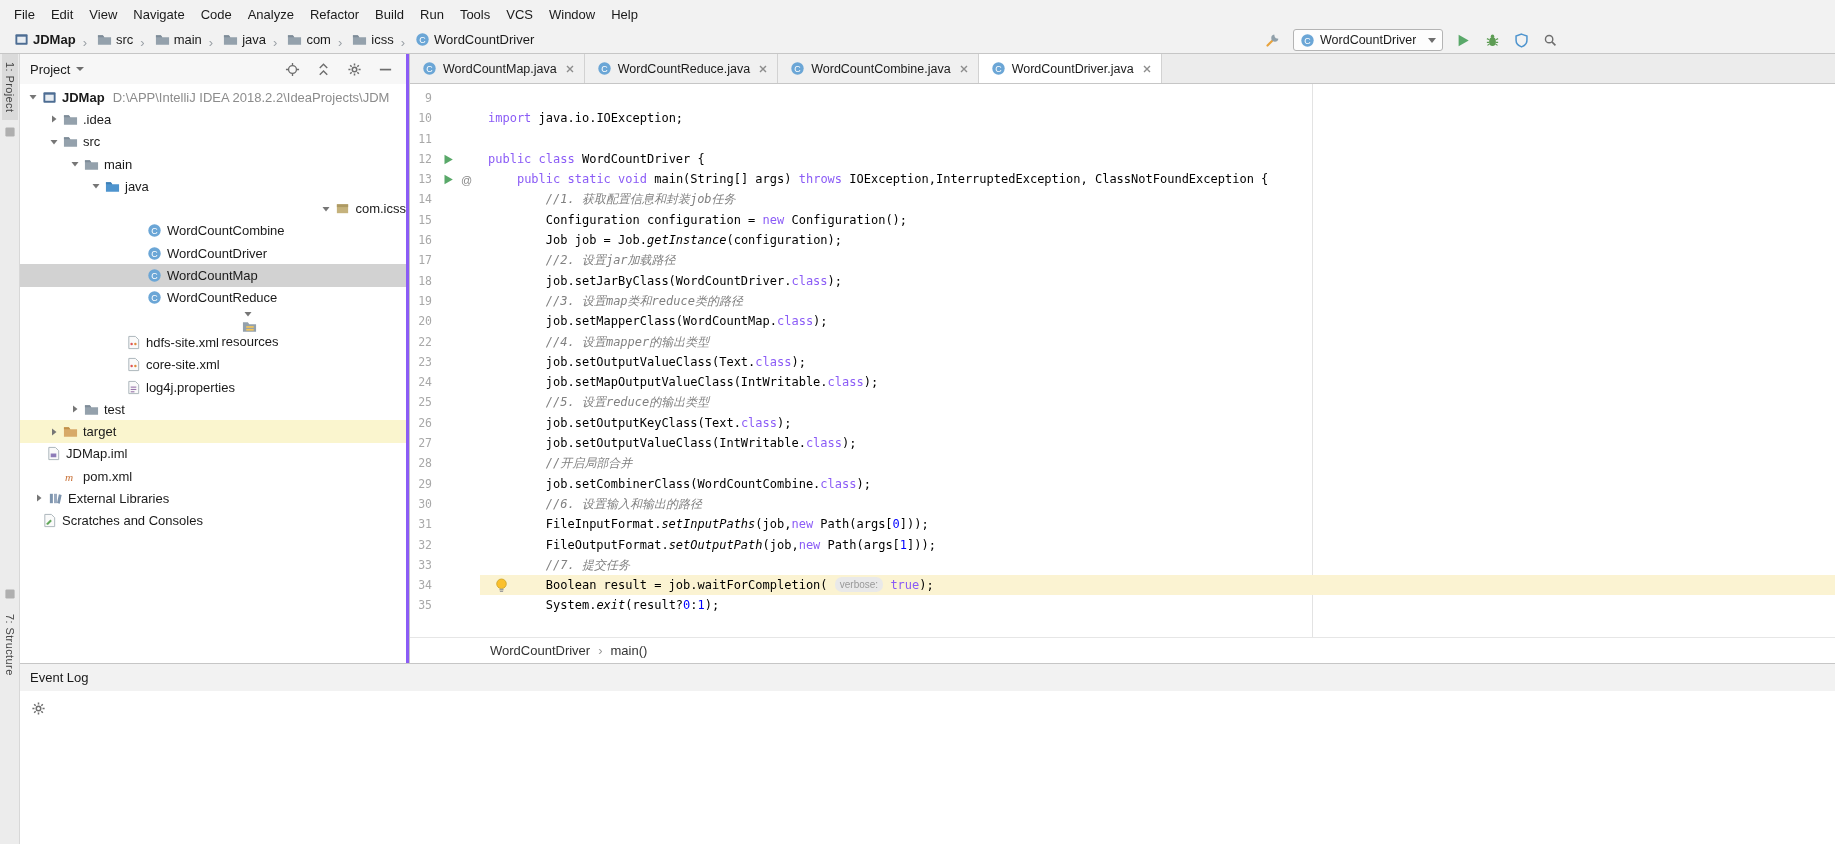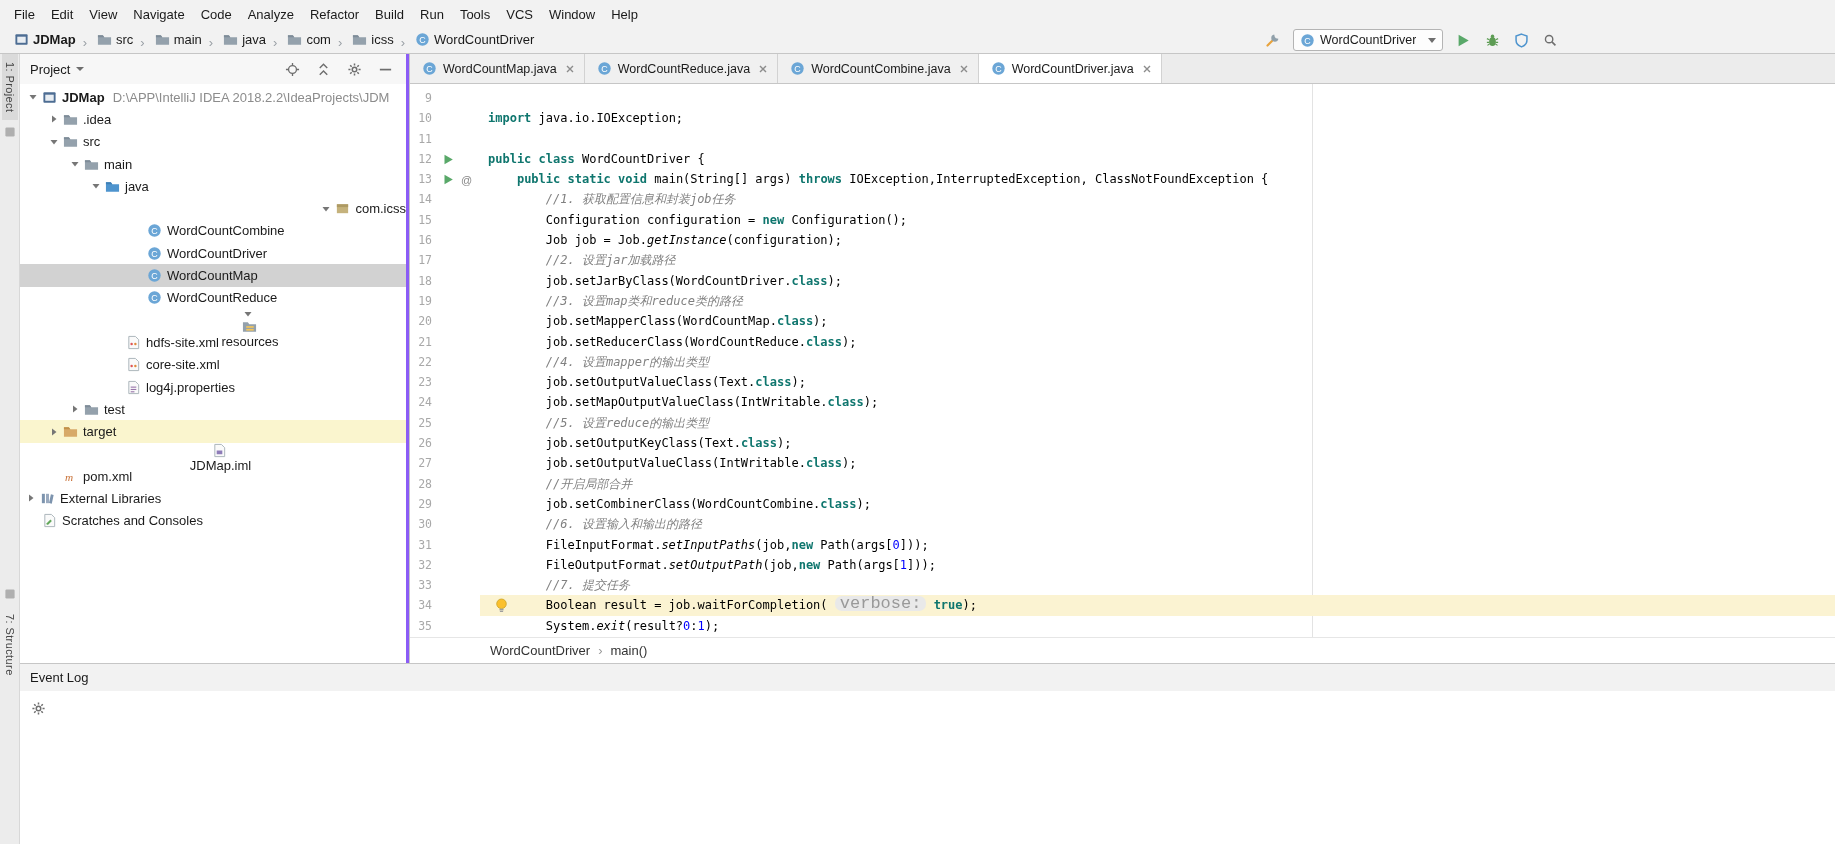--- a/index.html
+++ b/index.html
@@ -50,25 +50,25 @@
   .tab-close{display:inline-flex;margin-left:2px}
   .editor-code{position:relative;height:553px;padding-top:4px;font-family:"DejaVu Sans Mono",monospace;font-size:12px;overflow:hidden;background:#FFF}
   .margin-guide{position:absolute;left:902px;top:0;bottom:0;width:1px;background:#E3E3E3}
   .code-row{position:relative;display:flex;height:20.3px;line-height:20.3px;z-index:1}
   .gutter{width:70px;flex:none;display:flex;align-items:center}
   .gnum{width:22px;text-align:right;color:#A8A8A8;font-size:11.5px}
   .gicons{width:46px;padding-left:8px;display:flex;align-items:center;gap:3px}
   .code{flex:1;white-space:pre;padding-left:8px;color:#000}
   .code-row.hl .code{background:#FBF3D2}
   .bulb{position:absolute;left:85px;top:3px;z-index:2;display:inline-flex}
-  .tok-k{color:#0f766e;font-weight:bold}
+  .tok-k{color:#8b5cf6;font-weight:normal}
   .tok-c{color:#808080;font-style:italic}
   .tok-i{font-style:italic}
   .tok-n{color:#0000FF}
-  .tok-h{display:inline-block;background:#E9E9E9;color:#999;border-radius:7px;padding:0 5px;font-size:17px;line-height:15px;font-family:Liberation Mono, monospace;vertical-align:1px}
+  .tok-h{display:inline-block;background:#E9E9E9;color:#999;border-radius:7px;padding:0 5px;font-size:10px;line-height:15px;font-family:Liberation Sans, sans-serif;vertical-align:1px}
   .crumb-bar{height:26px;display:flex;align-items:center;gap:8px;padding-left:80px;background:#FFFFFF;border-top:1px solid #E6E6E6;font-size:13px;color:#333}
   .bc-sep{color:#999}
 
   
   .event-log{position:absolute;left:20px;top:663px;right:0;bottom:0;background:#FFF;border-top:1px solid #C6C6C6}
   .el-header{height:27px;display:flex;align-items:center;padding-left:10px;background:#F2F2F2}
   .el-body{padding:8px 0 0 9px;background:#FFF;height:calc(100% - 27px)}
 </style>
 </head>
 <body>
@@ -443,40 +443,40 @@
           </svg>
         </span>
         <span class="t-icon">
           <svg width="15" height="15" viewBox="0 0 16 16">
             <path d="M1 3.5h5.2l1.6 2H15v8H1z" fill="#D7A968"></path>
             <path d="M1 3.5h5.2l1.6 2H1z" fill="#C19049"></path>
           </svg>
         </span>
         <span class="t-label">target</span>
       </div>
-      <div class="tree-row" style="padding-left: 10px; flex-direction: column;">
+      <div class="tree-row" style="padding-left: 10px;">
         <span class="arrow-box"></span>
         <span class="t-icon">
           <svg width="15" height="15" viewBox="0 0 16 16">
             <path d="M3 1.5h7l3.5 3.5v9.5H3z" fill="#FAFAFA" stroke="#A8B2B8"></path>
             <rect x="5" y="8" width="6" height="4" fill="#8E7CB8"></rect>
           </svg>
         </span>
         <span class="t-label">JDMap.iml</span>
       </div>
       <div class="tree-row" style="padding-left: 27px;">
         <span class="arrow-box"></span>
         <span class="t-icon">
           <svg width="15" height="15" viewBox="0 0 16 16">
             <text x="2" y="12.5" font-size="12" font-style="italic" font-family="serif" fill="#C87137">m</text>
           </svg>
         </span>
         <span class="t-label">pom.xml</span>
       </div>
-      <div class="tree-row" style="padding-left: 4px;">
+      <div class="tree-row" style="padding-left: 12px;">
         <span class="arrow-box">
           <svg width="10" height="10" viewBox="0 0 10 10">
             <path d="M3 1.5v7L7.5 5z" fill="#767676"></path>
           </svg>
         </span>
         <span class="t-icon">
           <svg width="15" height="15" viewBox="0 0 16 16">
             <rect x="2" y="3" width="3.2" height="10" fill="#7D94AE"></rect>
             <rect x="6.4" y="3" width="3.2" height="10" fill="#9AAABF"></rect>
             <rect x="10.6" y="3.8" width="3" height="9.5" fill="#7D94AE" transform="rotate(12 12.1 8.5)"></rect>
@@ -651,27 +651,20 @@
           <span class="gicons"></span>
         </span>
         <span class="code"><span class="tok-p">        </span><span class="tok-c">//3. 设置map类和reduce类的路径</span></span>
       </div>
       <div class="code-row">
         <span class="gutter">
           <span class="gnum">20</span>
           <span class="gicons"></span>
         </span>
         <span class="code"><span class="tok-p">        job.setMapperClass(WordCountMap.</span><span class="tok-k">class</span><span class="tok-p">);</span></span>
-      </div>
-      <div class="code-row">
-        <span class="gutter">
-          <span class="gnum">21</span>
-          <span class="gicons"></span>
-        </span>
-        <span class="code"><span class="tok-p">        job.setReducerClass(WordCountReduce.</span><span class="tok-k">class</span><span class="tok-p">);</span></span>
       </div>
       <div class="code-row">
         <span class="gutter">
           <span class="gnum">22</span>
           <span class="gicons"></span>
         </span>
         <span class="code"><span class="tok-p">        </span><span class="tok-c">//4. 设置mapper的输出类型</span></span>
       </div>
       <div class="code-row">
         <span class="gutter">

